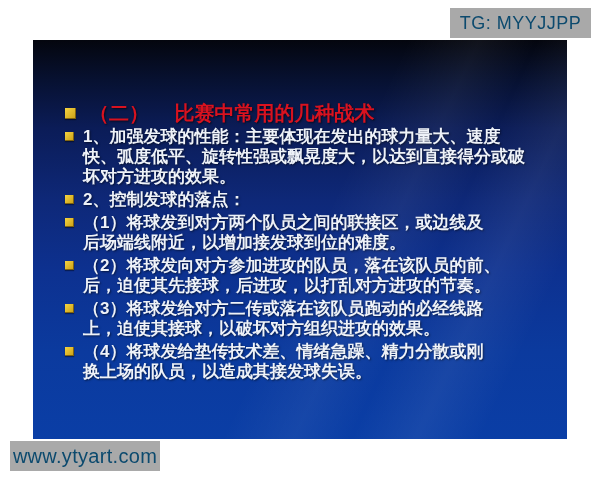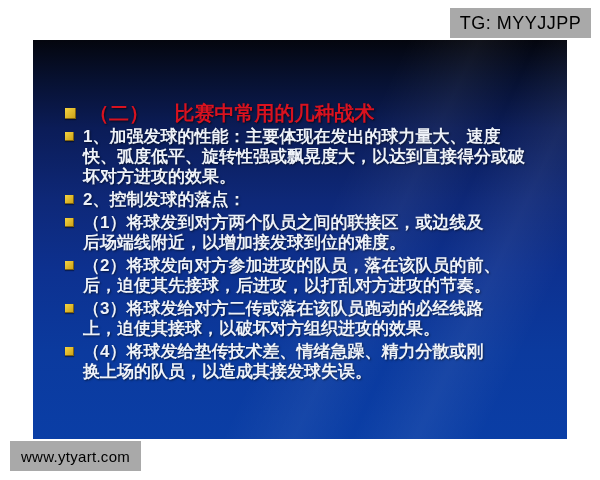--- a/index.html
+++ b/index.html
@@ -42,26 +42,26 @@
   .item{position:relative;padding-left:18px;margin-bottom:3px}
   .item .sq{position:absolute;left:0;top:5px}
   .line{
     font-size:17px;font-weight:bold;color:#eef2f8;line-height:20px;
     white-space:nowrap;text-shadow:1px 1px 2px rgba(0,0,0,0.55);
   }
   .item.num .line:first-child{text-indent:25px}
   .item.paren .line:first-child{text-indent:41px}
   
   .wm{
-    position:absolute;background:#a9a9a9;color:#000000;
+    position:absolute;background:#a9a9a9;color:#0c4a6e;
     display:flex;align-items:center;justify-content:center;
     font-family:"Liberation Sans",sans-serif;
   }
   .wm-tg{left:450px;top:8px;width:141px;height:30px;font-size:18px;letter-spacing:0.5px}
-  .wm-site{left:10px;top:441px;width:131px;height:30px;font-size:15px;letter-spacing:0.3px}
+  .wm-site{left:10px;top:441px;width:150px;height:30px;font-size:20px;letter-spacing:0.3px}
 </style>
 </head>
 <body>
 
 <div class="wm wm-tg">
   <span>TG: MYYJJPP</span>
 </div>
 
 <div class="slide">
 

